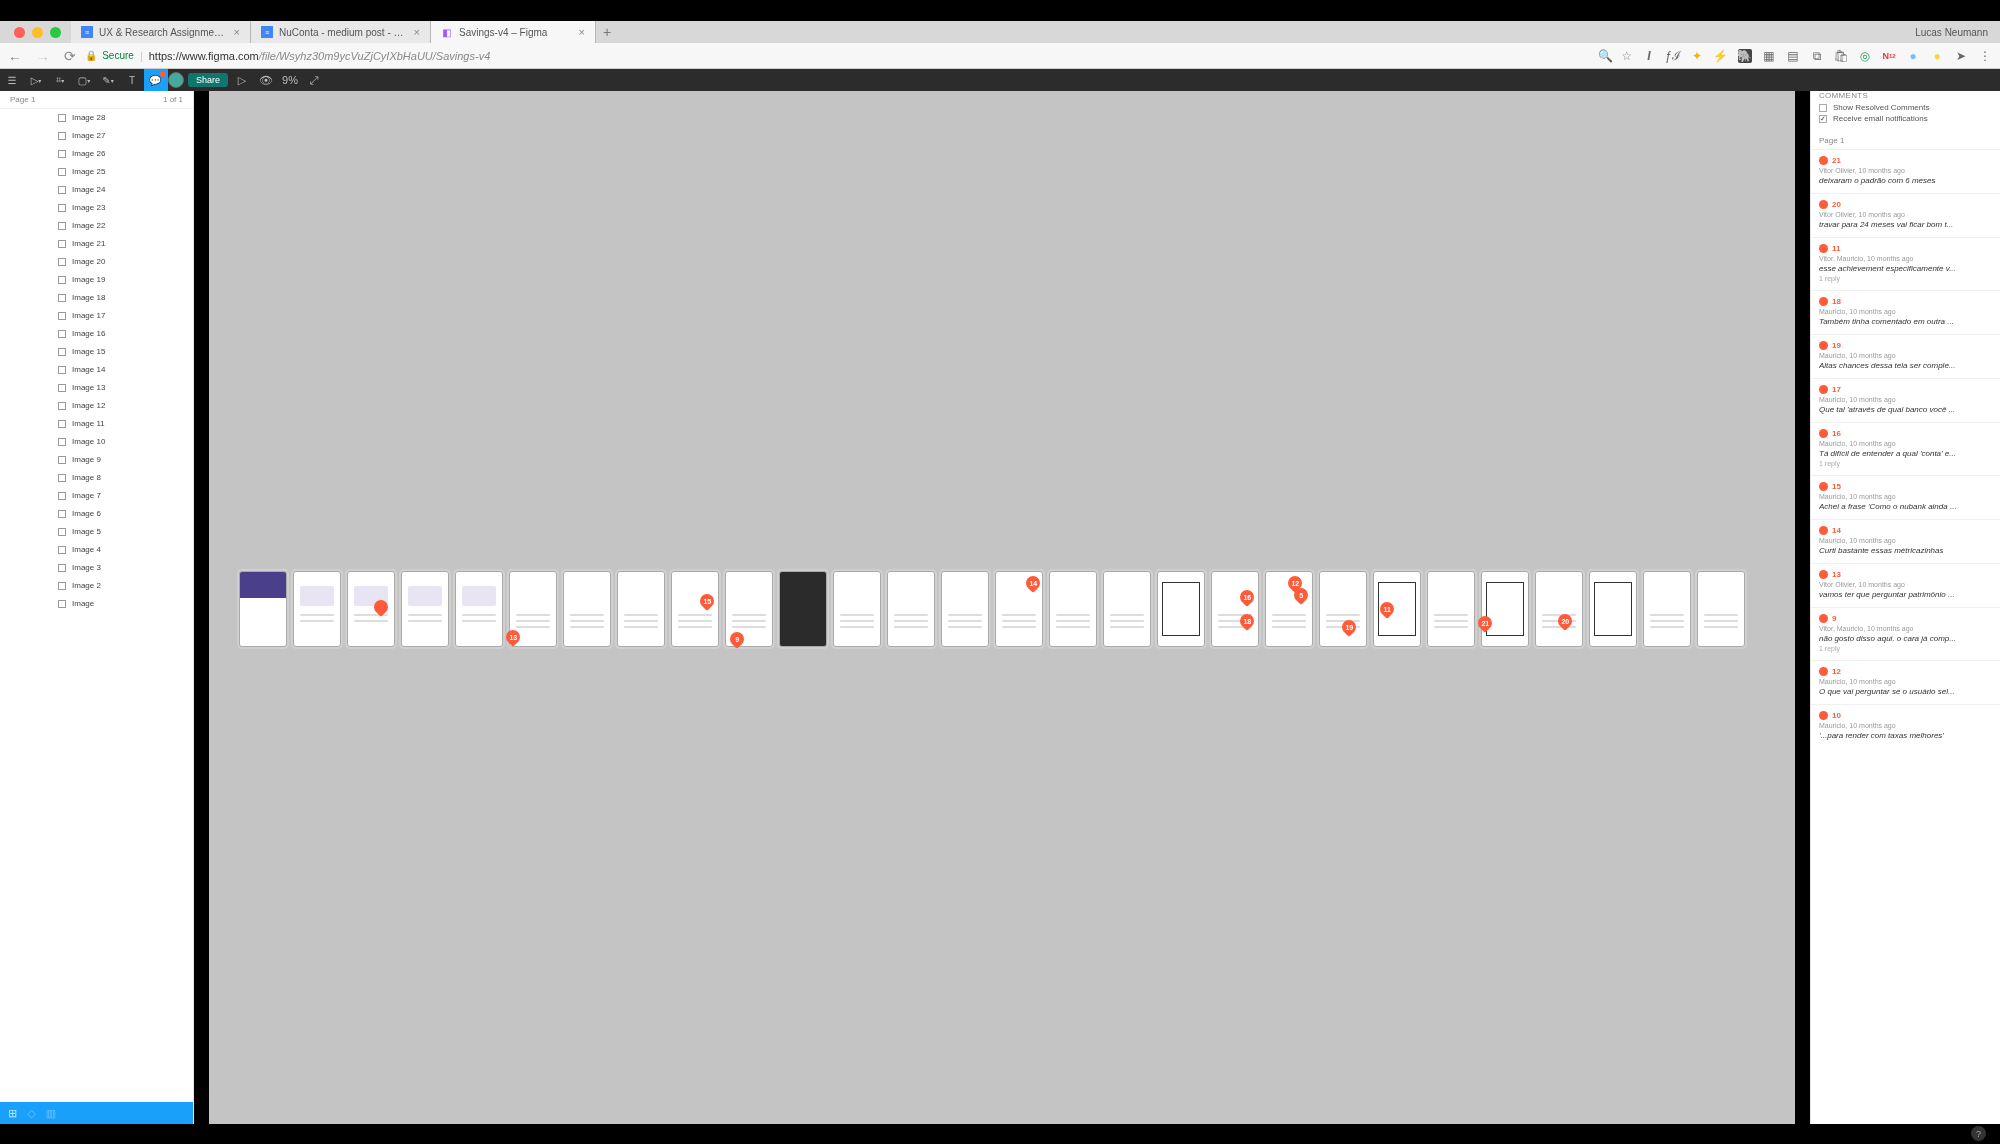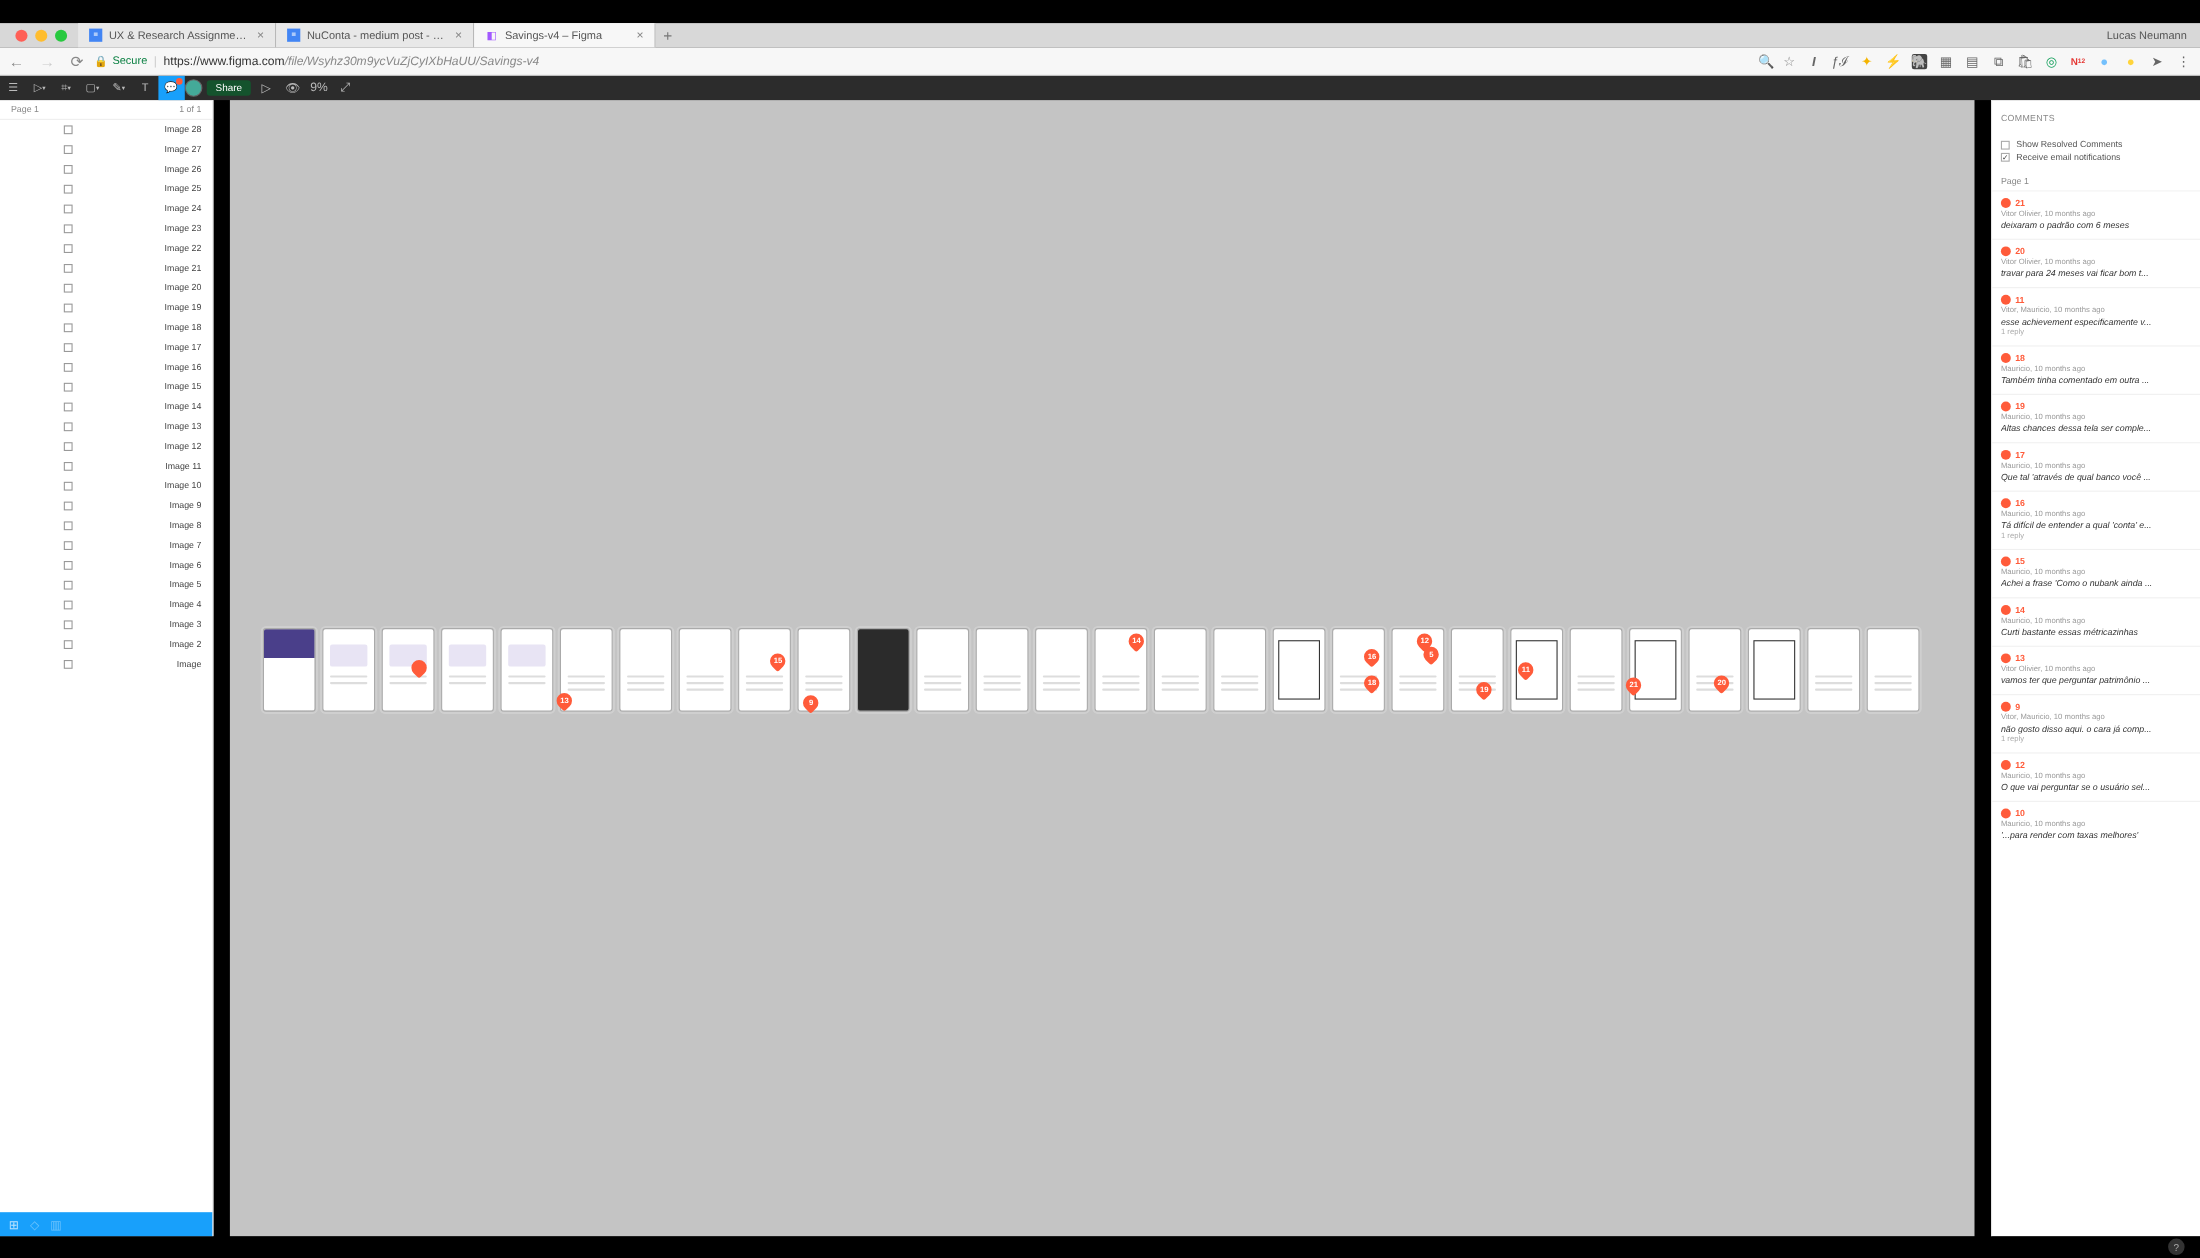--- a/index.html
+++ b/index.html
@@ -34,51 +34,51 @@
 
 
 .figma-bar { height: 22px; background: #2c2c2c; color: #bbb; display: flex; align-items: stretch; font-size: 10px; }
 .fb-left { display: flex; align-items: center; }
 .fb-tool { width: 24px; height: 22px; display: flex; align-items: center; justify-content: center; cursor: pointer; }
 .fb-tool.comment { background: #18a0fb; color: #fff; position: relative; }
 .comment-badge { position: absolute; top: 2px; right: 2px; width: 6px; height: 6px; background: #ff5b3a; border-radius: 50%; }
 .fb-center { flex: 1; display: flex; align-items: center; justify-content: center; color: #ddd; }
 .fb-right { display: flex; align-items: center; gap: 4px; padding-right: 6px; }
 .avatar { width: 16px; height: 16px; border-radius: 50%; background: #4a9; border: 1px solid #666; }
-.share-btn { background: #14532d; color: #fff; padding: 2px 8px; border-radius: 3px; font-size: 9px; }
+.share-btn { background: #0f766e; color: #fff; padding: 2px 8px; border-radius: 3px; font-size: 9px; }
 .fb-ricon { width: 20px; display: inline-flex; align-items: center; justify-content: center; font-size: 11px; color: #bbb; }
 
 
 .app { display: flex; height: calc(1144px - 21px - 22px - 26px - 22px - 20px); gap: 15px; }
 
 
 .layers { width: 194px; background: #fff; border-right: 1px solid #e5e5e5; display: flex; flex-direction: column; }
 .page-hdr { display: flex; justify-content: space-between; padding: 4px 10px; font-size: 8px; color: #888; border-bottom: 1px solid #eee; }
 .layer-list { flex: 1; overflow-y: auto; }
-.layer-item { display: flex; align-items: center; gap: 6px; padding: 2px 10px 2px 58px; font-size: 8px; color: #444; cursor: pointer; line-height: 14px; justify-content: space-between; }
+.layer-item { display: flex; align-items: center; gap: 6px; padding: 2px 24px 2px 58px; font-size: 8px; color: #444; cursor: pointer; line-height: 14px; }
 .layer-icon { width: 8px; height: 8px; border: 1px solid #999; }
 .layers-footer { height: 22px; background: #18a0fb; display: flex; align-items: center; padding-left: 8px; gap: 10px; }
 .layers-footer span { color: rgba(255,255,255,.7); font-size: 11px; }
 
 
 .canvas { flex: 1; background: #c4c4c4; position: relative; overflow: hidden; }
 .frames-row { position: absolute; top: 480px; left: 30px; display: flex; gap: 6px; }
 .frame { width: 48px; height: 76px; background: #fff; border: 1px solid #aaa; border-radius: 3px; position: relative; box-shadow: 0 0 0 2px rgba(255,255,255,.2); }
 .frame-1 { background: linear-gradient(#4a3f8a 35%, #fff 35%); }
 .frame .shade { position: absolute; top: 14px; left: 6px; right: 6px; height: 20px; background: #e8e4f4; border-radius: 2px; }
 .frame .line { position: absolute; left: 6px; right: 6px; height: 2px; background: #ddd; border-radius: 1px; }
 .frame .l1 { top: 42px; } .frame .l2 { top: 48px; } .frame .l3 { top: 54px; }
 .frame.dark { background: #2b2b2b; }
 .frame.bordered .inset { position: absolute; top: 10px; left: 4px; right: 4px; bottom: 10px; border: 1px solid #333; }
 .pin { position: absolute; width: 14px; height: 14px; background: #ff5b3a; color: #fff; border-radius: 50% 50% 50% 2px; display: flex; align-items: center; justify-content: center; font-size: 7px; font-weight: bold; transform: rotate(-45deg); z-index: 5; }
 .pin span { transform: rotate(45deg); }
 
 
 .comments { width: 190px; background: #fff; border-left: 1px solid #e5e5e5; display: flex; flex-direction: column; font-size: 8px; }
-.comments-hdr { padding: 12px 8px; font-size: 8px; color: #888; letter-spacing: .3px; }
+.comments-hdr { padding: 0 8px; font-size: 8px; color: #888; letter-spacing: .3px; }
 .comments-opts { padding: 2px 8px 8px; }
 .copt { display: flex; align-items: center; gap: 6px; font-size: 8px; color: #555; padding: 1px 0; }
 .copt .cb { width: 8px; height: 8px; border: 1px solid #aaa; display: inline-block; }
 .copt .cb.checked::after { content: "✓"; font-size: 7px; position: relative; top: -2px; left: 0px; color: #333; }
 .cpage { padding: 4px 8px; color: #888; font-size: 8px; }
 .comment-list { flex: 1; overflow-y: auto; }
 .comment-item { padding: 6px 8px 8px; border-top: 1px solid #f0f0f0; cursor: pointer; }
 .ci-hdr { display: flex; align-items: center; gap: 4px; }
 .ci-dot { width: 9px; height: 9px; background: #ff5b3a; border-radius: 50%; }
 .ci-num { font-size: 8px; color: #ff5b3a; font-weight: bold; }

